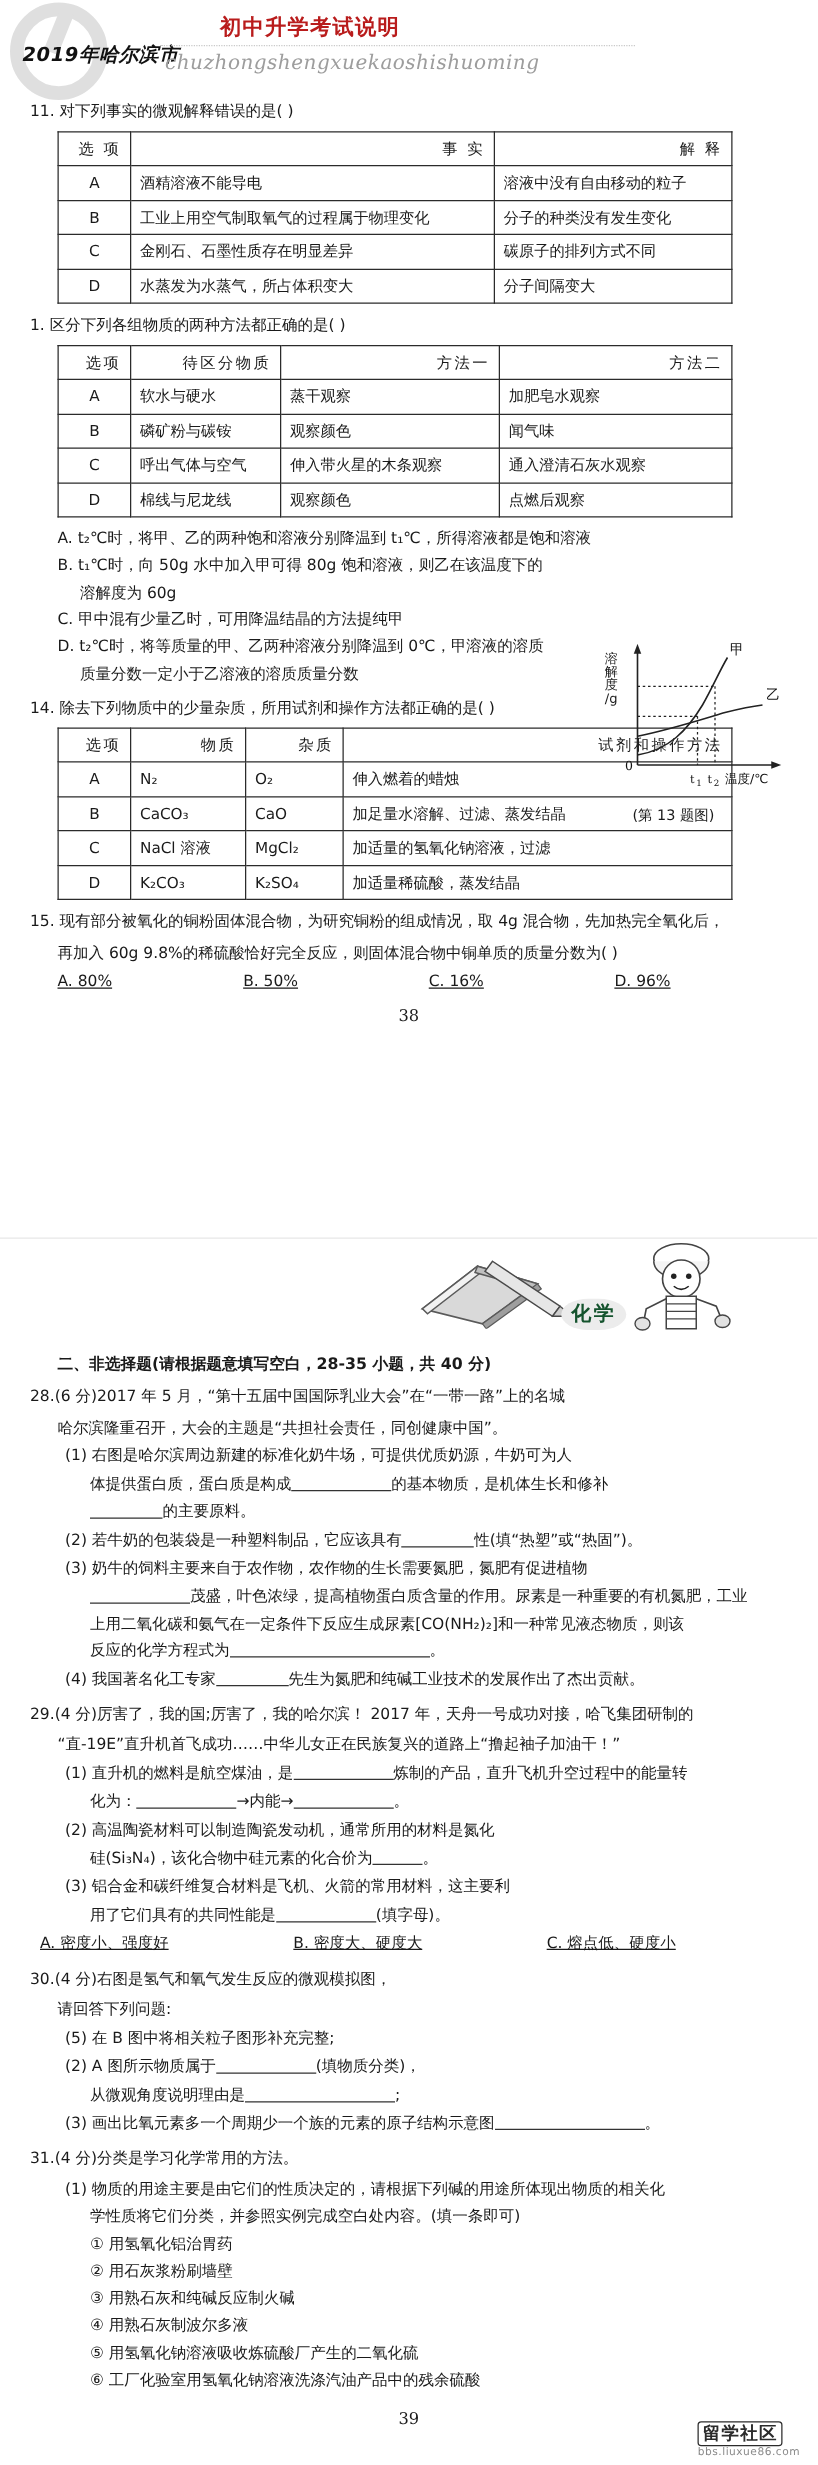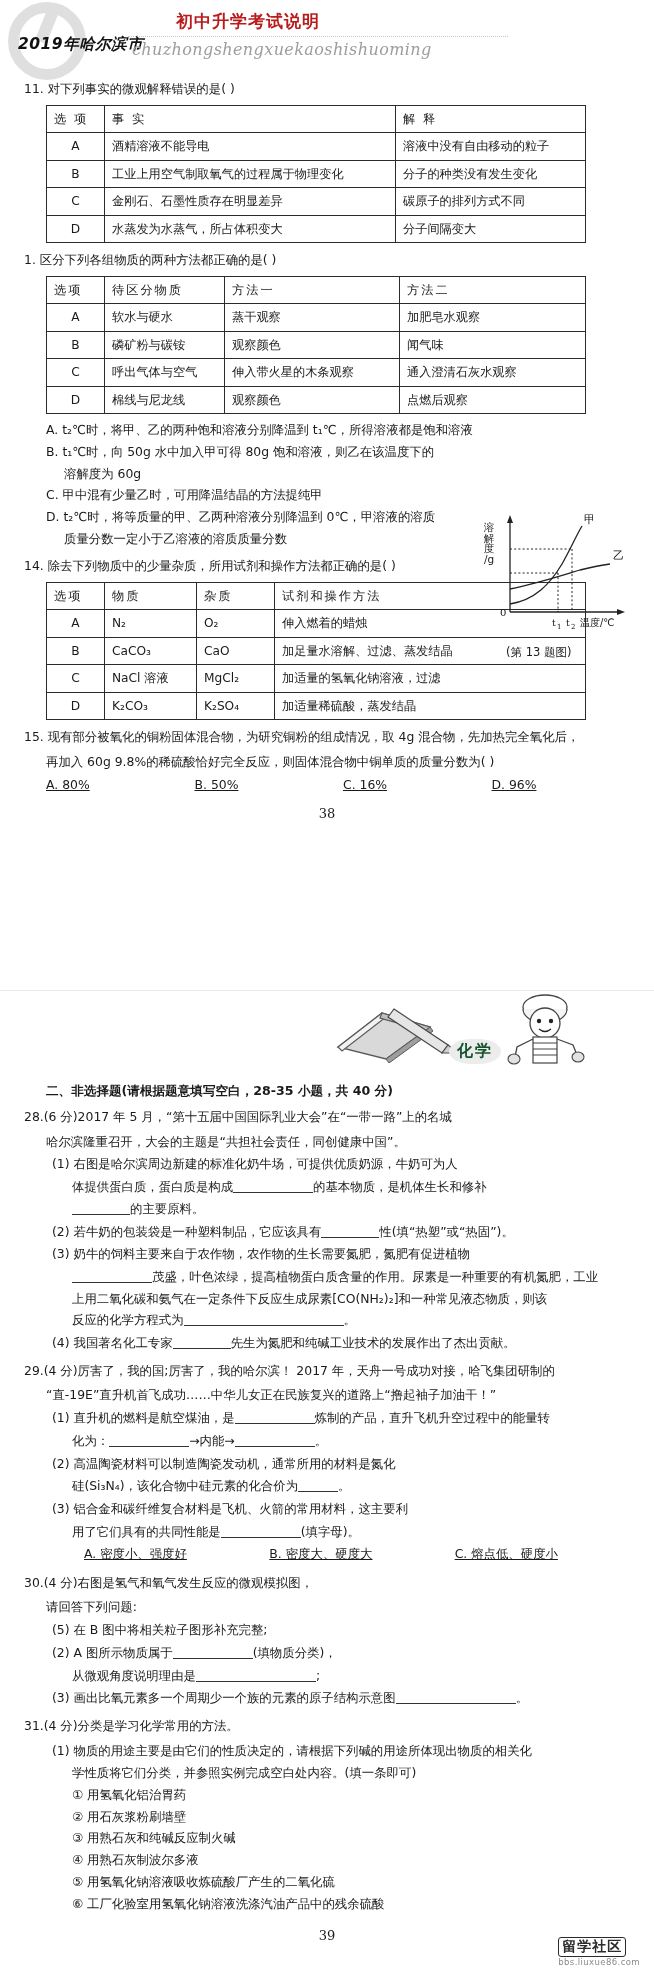--- a/index.html
+++ b/index.html
@@ -93,21 +93,21 @@
     width: 540px;
     font-size:12.2px;
   }
   table.exam td {
     border:1px solid #2b2b2b;
     padding: 5px 7px;
     line-height:1.35;
     vertical-align: middle;
   }
   table.exam td.c { text-align:center; }
-  table.exam tr.head td { text-align:left; letter-spacing:2px; }
+  table.exam tr.head td { text-align:right; letter-spacing:2px; }
   table.exam td.opt { text-align:center; width:58px; }
 
   
   .fig13 {
     position:absolute; right:6px; top:512px; width:168px; height:146px;
   }
   .fig13 .cap { position:absolute; bottom:-2px; left:26px; font-size:11.5px; }
   .ylab {
     position:absolute; left:2px; top:10px; width:14px;
     font-size:10.5px; line-height:1.02; text-align:center;
@@ -399,21 +399,21 @@
   </div>
   <div class="sub2" style="margin-right:170px">
     <span>硅(Si₃N₄)，该化合物中硅元素的化合价为</span><span class="blank bl-s"></span><span>。</span>
   </div>
   <div class="sub" style="margin-right:170px">
     <span>(3) 铝合金和碳纤维复合材料是飞机、火箭的常用材料，这主要利</span>
   </div>
   <div class="sub2" style="margin-right:170px">
     <span>用了它们具有的共同性能是</span><span class="blank bl-l"></span><span>(填字母)。</span>
   </div>
-  <div class="opt-row" style="margin-left:84px">
+  <div class="opt-row" style="margin-left:32px">
     <span>A. 密度小、强度好</span>
     <span>B. 密度大、硬度大</span>
     <span>C. 熔点低、硬度小</span>
   </div>
 
   <div class="q" style="margin-right:220px">
     <span>30.</span><span>(4 分)</span><span>右图是氢气和氧气发生反应的微观模拟图，</span>
   </div>
   <div class="cont" style="margin-right:220px">请回答下列问题:</div>
   <div class="sub" style="margin-right:220px">(5) 在 B 图中将相关粒子图形补充完整;</div>

